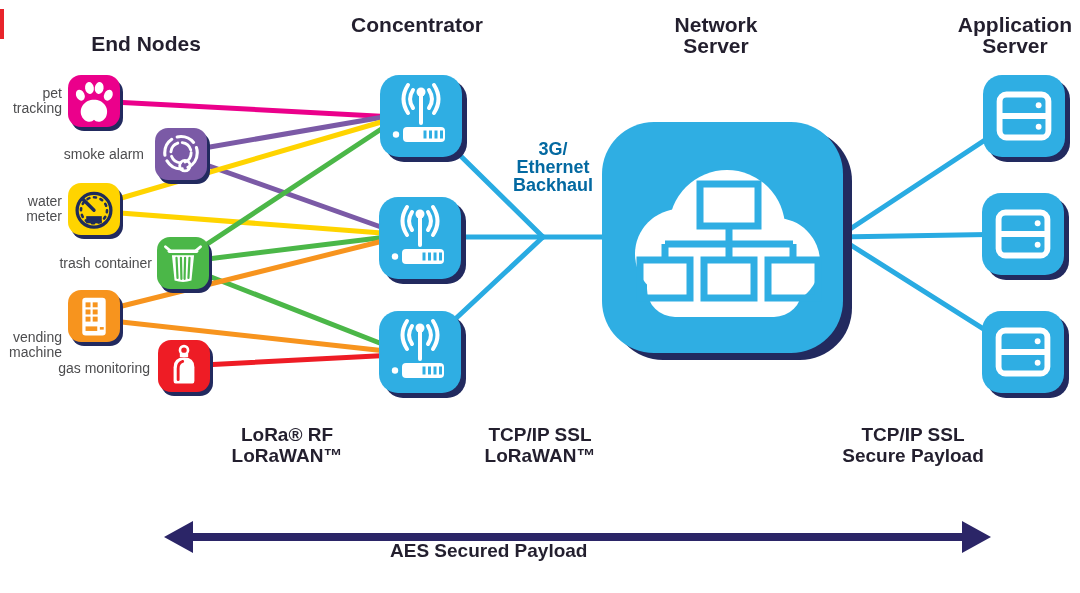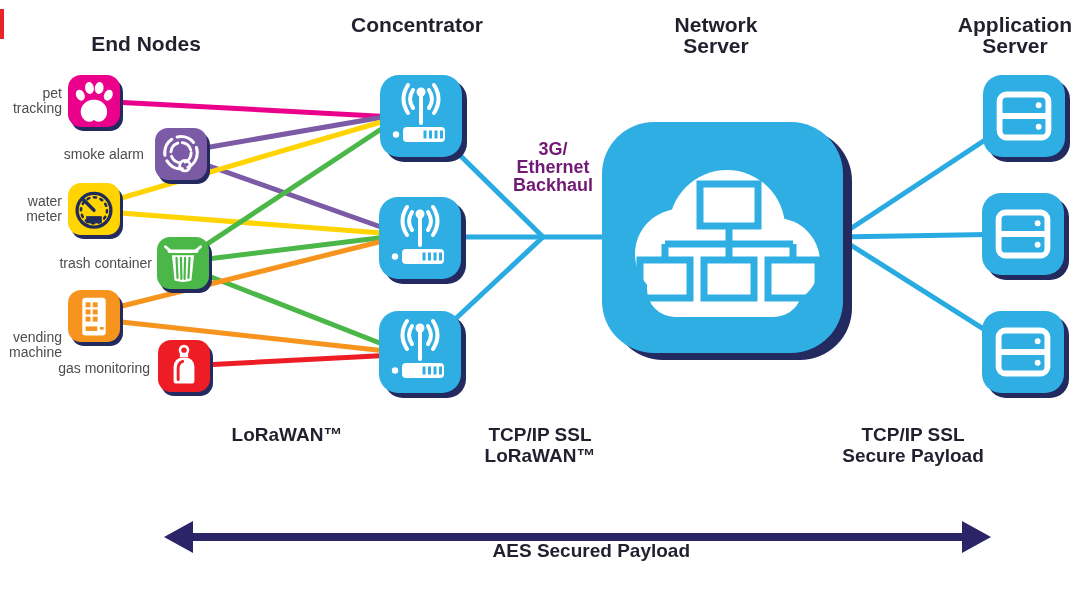--- a/index.html
+++ b/index.html
@@ -20,21 +20,21 @@
   .appserver{position:absolute;width:82px;height:82px;border-radius:19px;
              box-shadow:5px 5px 0 #222a5f;}
   .ns-box{position:absolute;left:602px;top:122px;width:241px;height:231px;border-radius:52px;
           box-shadow:9px 7px 0 #222a5f;}
   .backhaul{position:absolute;left:483px;top:140px;width:140px;text-align:center;
             font-weight:bold;font-size:18px;line-height:18px;}
   .backhaul span{display:block;}
   .proto{position:absolute;top:424px;width:200px;text-align:center;font-weight:bold;
          font-size:19px;line-height:21px;color:#231f2e;}
   .proto span{display:block;}
-  .aes-label{position:absolute;left:390px;top:540px;width:300px;text-align:right;
+  .aes-label{position:absolute;left:390px;top:540px;width:300px;text-align:left;
              font-weight:bold;font-size:19px;color:#231f2e;}
   .edge-mark{position:absolute;left:0;top:9px;width:4px;height:30px;background:#e8242b;}
 </style>
 </head>
 <body>
 
 <div class="stage">
 
   <div class="edge-mark"></div>
 
@@ -234,21 +234,21 @@
       <rect x="23" y="52" width="42" height="15" rx="4" fill="#fff"></rect>
       <g fill="currentColor">
         <rect x="43.5" y="55.5" width="3" height="8"></rect>
           <rect x="49" y="55.5" width="3" height="8"></rect>
         <rect x="54.5" y="55.5" width="3" height="8"></rect>
           <rect x="60" y="55.5" width="3" height="8"></rect>
       </g>
     </svg>
   </div>
 
-  <div class="backhaul" style="color: #701a75;">
+  <div class="backhaul" style="color: #0369a1;">
     <span>3G/</span>
     <span>Ethernet</span>
     <span>Backhaul</span>
   </div>
 
   <div class="ns-box" style="background: rgb(47, 174, 227); color: rgb(47, 174, 227);">
     <svg width="241" height="231" viewBox="0 0 241 231">
       <g fill="#fff">
         <circle cx="78" cy="132" r="45"></circle>
         <circle cx="125" cy="106" r="58"></circle>
@@ -288,20 +288,21 @@
   <div class="appserver" style="left: 982px; top: 311px; background: rgb(47, 174, 227); color: rgb(47, 174, 227);">
     <svg width="82" height="82" viewBox="0 0 84 82">
       <rect x="17" y="19" width="50" height="44" rx="7" stroke="#fff" stroke-width="6" fill="none"></rect>
       <line x1="17" y1="41" x2="67" y2="41" stroke="#fff" stroke-width="6"></line>
       <circle cx="57" cy="30" r="3" fill="#fff"></circle>
         <circle cx="57" cy="52" r="3" fill="#fff"></circle>
     </svg>
   </div>
 
   <div class="proto" style="left:187px;">
+    <span>LoRa® RF</span>
     <span>LoRaWAN™</span>
   </div>
   <div class="proto" style="left:440px;">
     <span>TCP/IP SSL</span>
     <span>LoRaWAN™</span>
   </div>
   <div class="proto" style="left:813px;">
     <span>TCP/IP SSL</span>
     <span>Secure Payload</span>
   </div>

